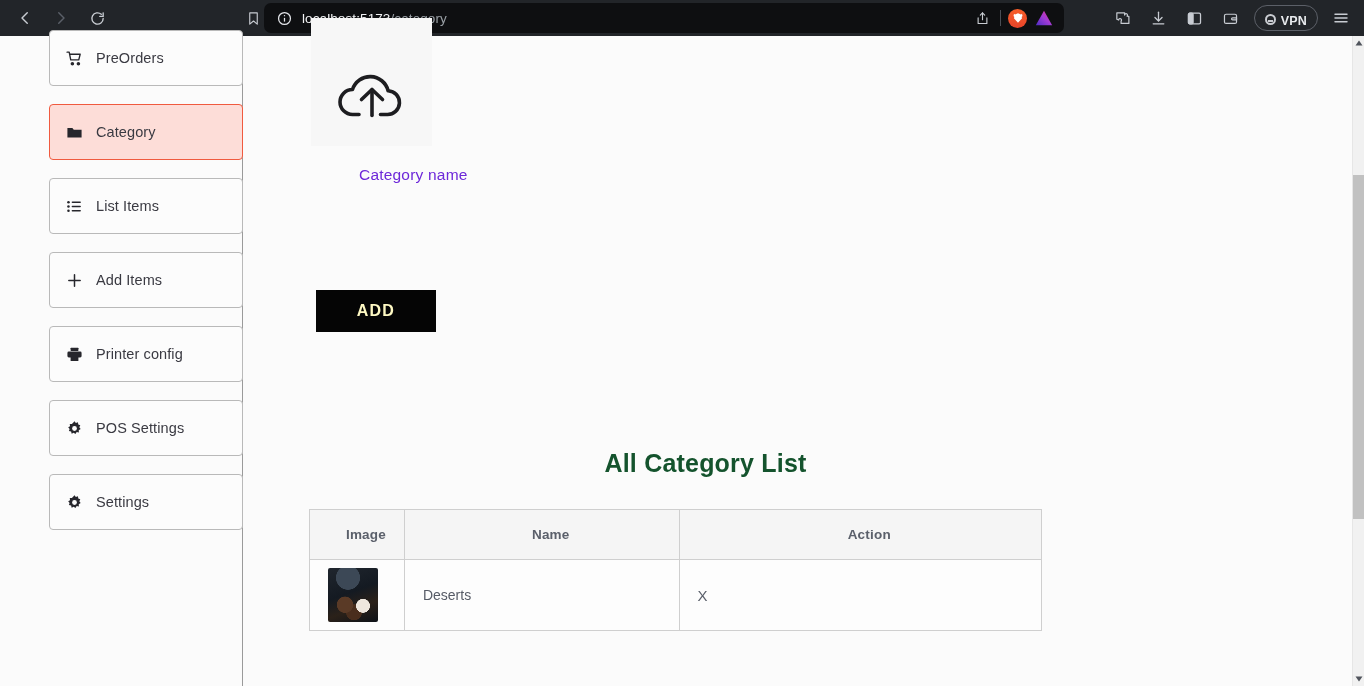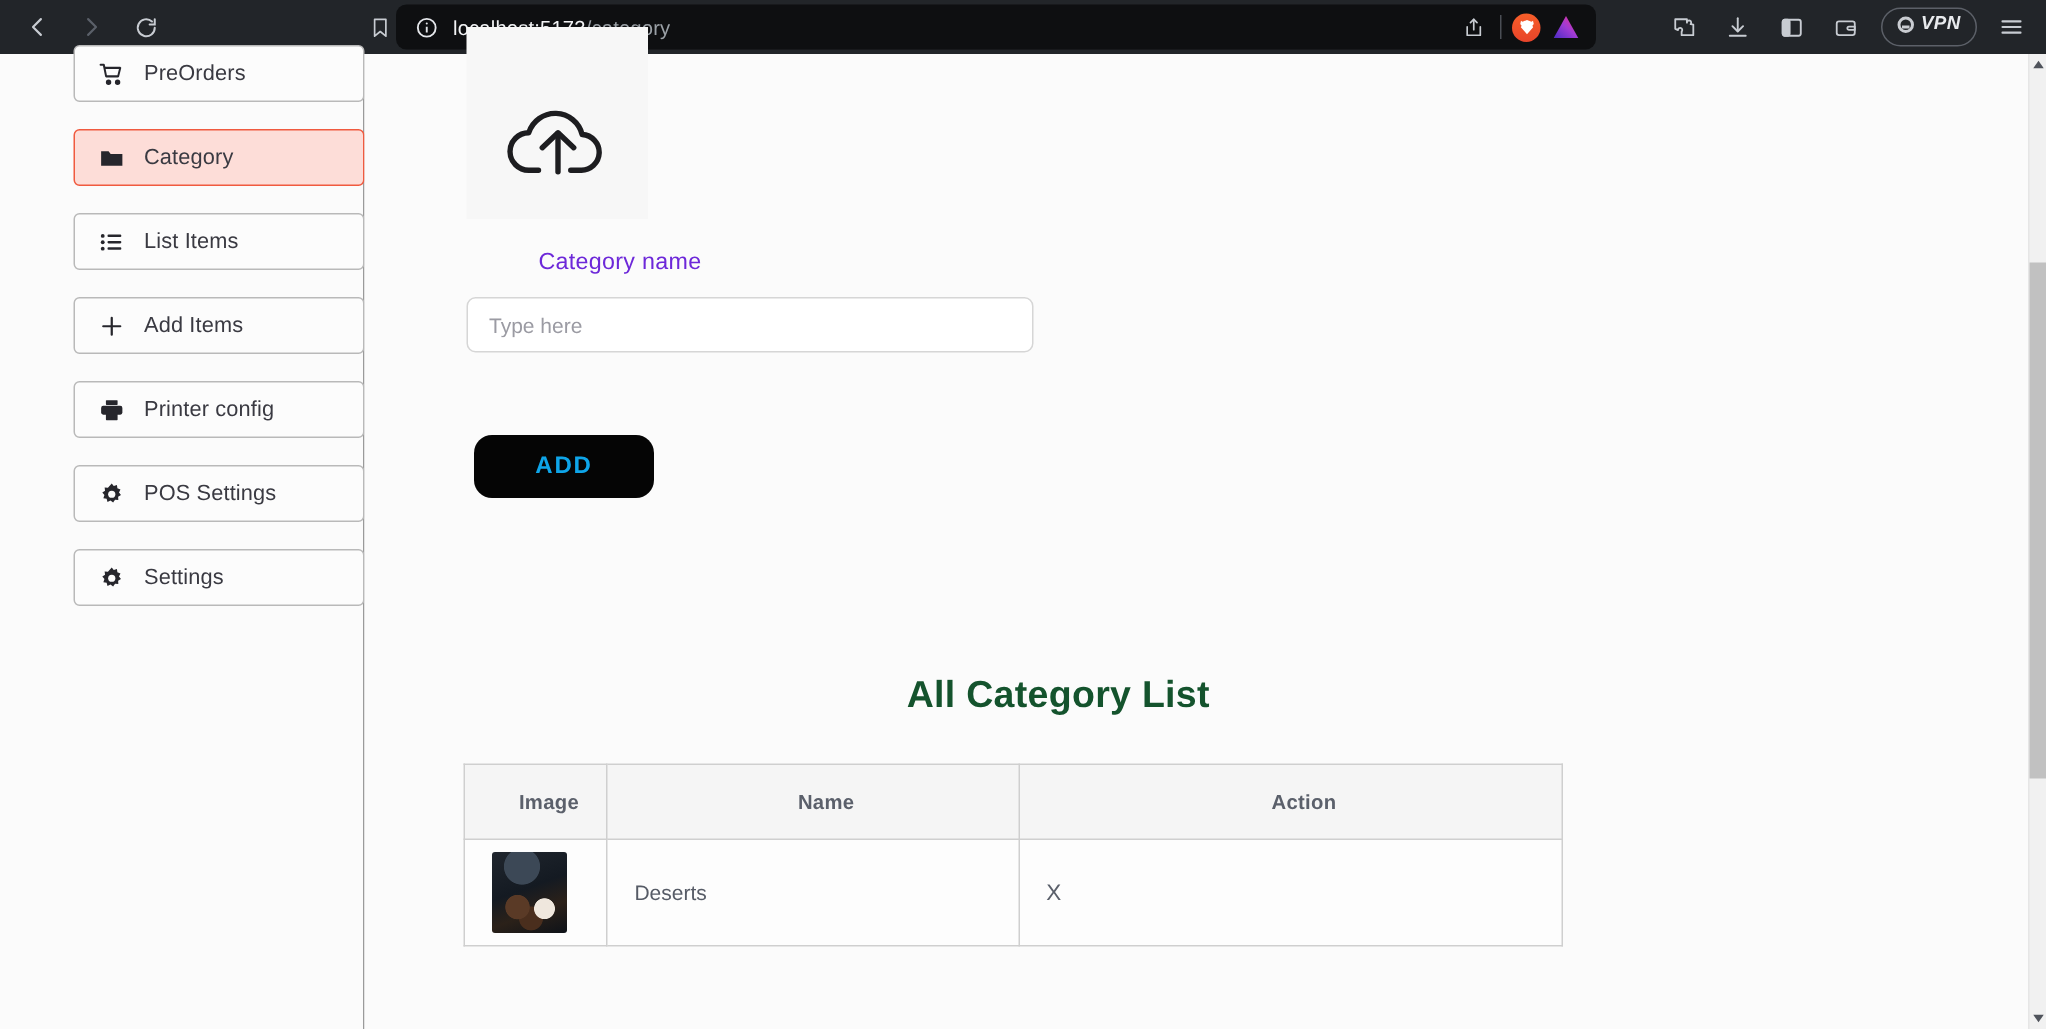--- a/index.html
+++ b/index.html
@@ -46,22 +46,22 @@
     background: linear-gradient(#f75e29, #e8442a);
     display: flex; align-items: center; justify-content: center;
   }
   .leo-tri { width: 20px; height: 18px; }
   .toolbar-right {
     position: absolute; right: 6px; top: 3px;
     display: flex; align-items: center; gap: 2px;
   }
   .vpn-pill {
     height: 26px; border: 1px solid #5c6068; border-radius: 13px;
-    display: flex; align-items: flex-end; gap: 5px;
-    padding: 8px 10px; margin: 0 4px; font-style: italic;
+    display: flex; align-items: flex-start; gap: 5px;
+    padding: 8px 10px; margin: 0 4px;
   }
   .vpn-dot {
     width: 11px; height: 11px; border-radius: 50%;
     border: 2px solid #c9ccd1; position: relative;
   }
   .vpn-dot::after {
     content:""; position:absolute; left:1px; top:3.5px;
     width: 5px; height: 2px; background: #c9ccd1;
   }
   .vpn-label { font-size: 12.5px; color: #e8eaed; font-weight: 600; letter-spacing:.2px; }
@@ -76,21 +76,21 @@
 
   
   .sidebar {
     width: 243px; height: 650px;
     border-right: 1px solid #9a9a9a;
     background: #fbfbfb;
     padding-left: 49px;
     flex-shrink: 0;
   }
   .nav-item {
-    width: 194px; height: 38px;
+    width: 194px; height: 56px;
     border: 1px solid #b9b9b9;
     border-radius: 4px;
     display: flex; align-items: center;
     gap: 13px; padding-left: 16px;
     background: #fcfcfc;
     margin-bottom: 18px;
   }
   .nav-item:first-child { margin-top: -6px; }
   .nav-item.active {
     background: #fdddd8;
@@ -129,22 +129,22 @@
     background: #ffffff;
     padding: 0 14px;
     font-family: "Liberation Sans", sans-serif;
     font-size: 14px; color: #333;
     outline: none;
   }
   .text-input::placeholder { color: #9b9ba3; }
   .add-btn {
     position: absolute; left: 73px; top: 254px;
     width: 120px; height: 42px;
-    background: #050505; color: #0ea5e9;
-    border: none; border-radius: 12px;
+    background: #050505; color: #fef9c3;
+    border: none; border-radius: 0;
     font-family: "Liberation Sans", sans-serif;
     font-size: 16px; font-weight: 700; letter-spacing: 1.2px;
     cursor: pointer;
   }
   .list-title {
     position: absolute; left: 0; top: 413px;
     width: 925px; text-align: center;
     font-size: 25px; font-weight: 700; color: #14532d;
     letter-spacing: .2px;
   }
@@ -413,21 +413,20 @@
         <svg width="74" height="58" viewBox="0 0 74 58" fill="none" stroke="#1d1d20" stroke-width="3.6" stroke-linecap="round" stroke-linejoin="round">
           <path d="M24 48.5H17.5A12.5 12.5 0 0 1 17.5 23.5a18.5 18.5 0 0 1 35.6 1.2A11.9 11.9 0 0 1 52 48.5h-6.5"></path>
           <line x1="37" y1="49.5" x2="37" y2="24"></line>
           <polyline points="26.5,33.5 37,23.5 47.5,33.5"></polyline>
         </svg>
       </span>
     </div>
 
     <div class="form-label">Category name</div>
 
-    <input class="text-input" type="text" placeholder="Type here" style="">
 
     <button class="add-btn">ADD</button>
 
     <div class="list-title">All Category List</div>
 
     <table class="cat-table">
       <thead>
         <tr>
           <th class="col-image">Image</th>
           <th class="col-name">Name</th>

